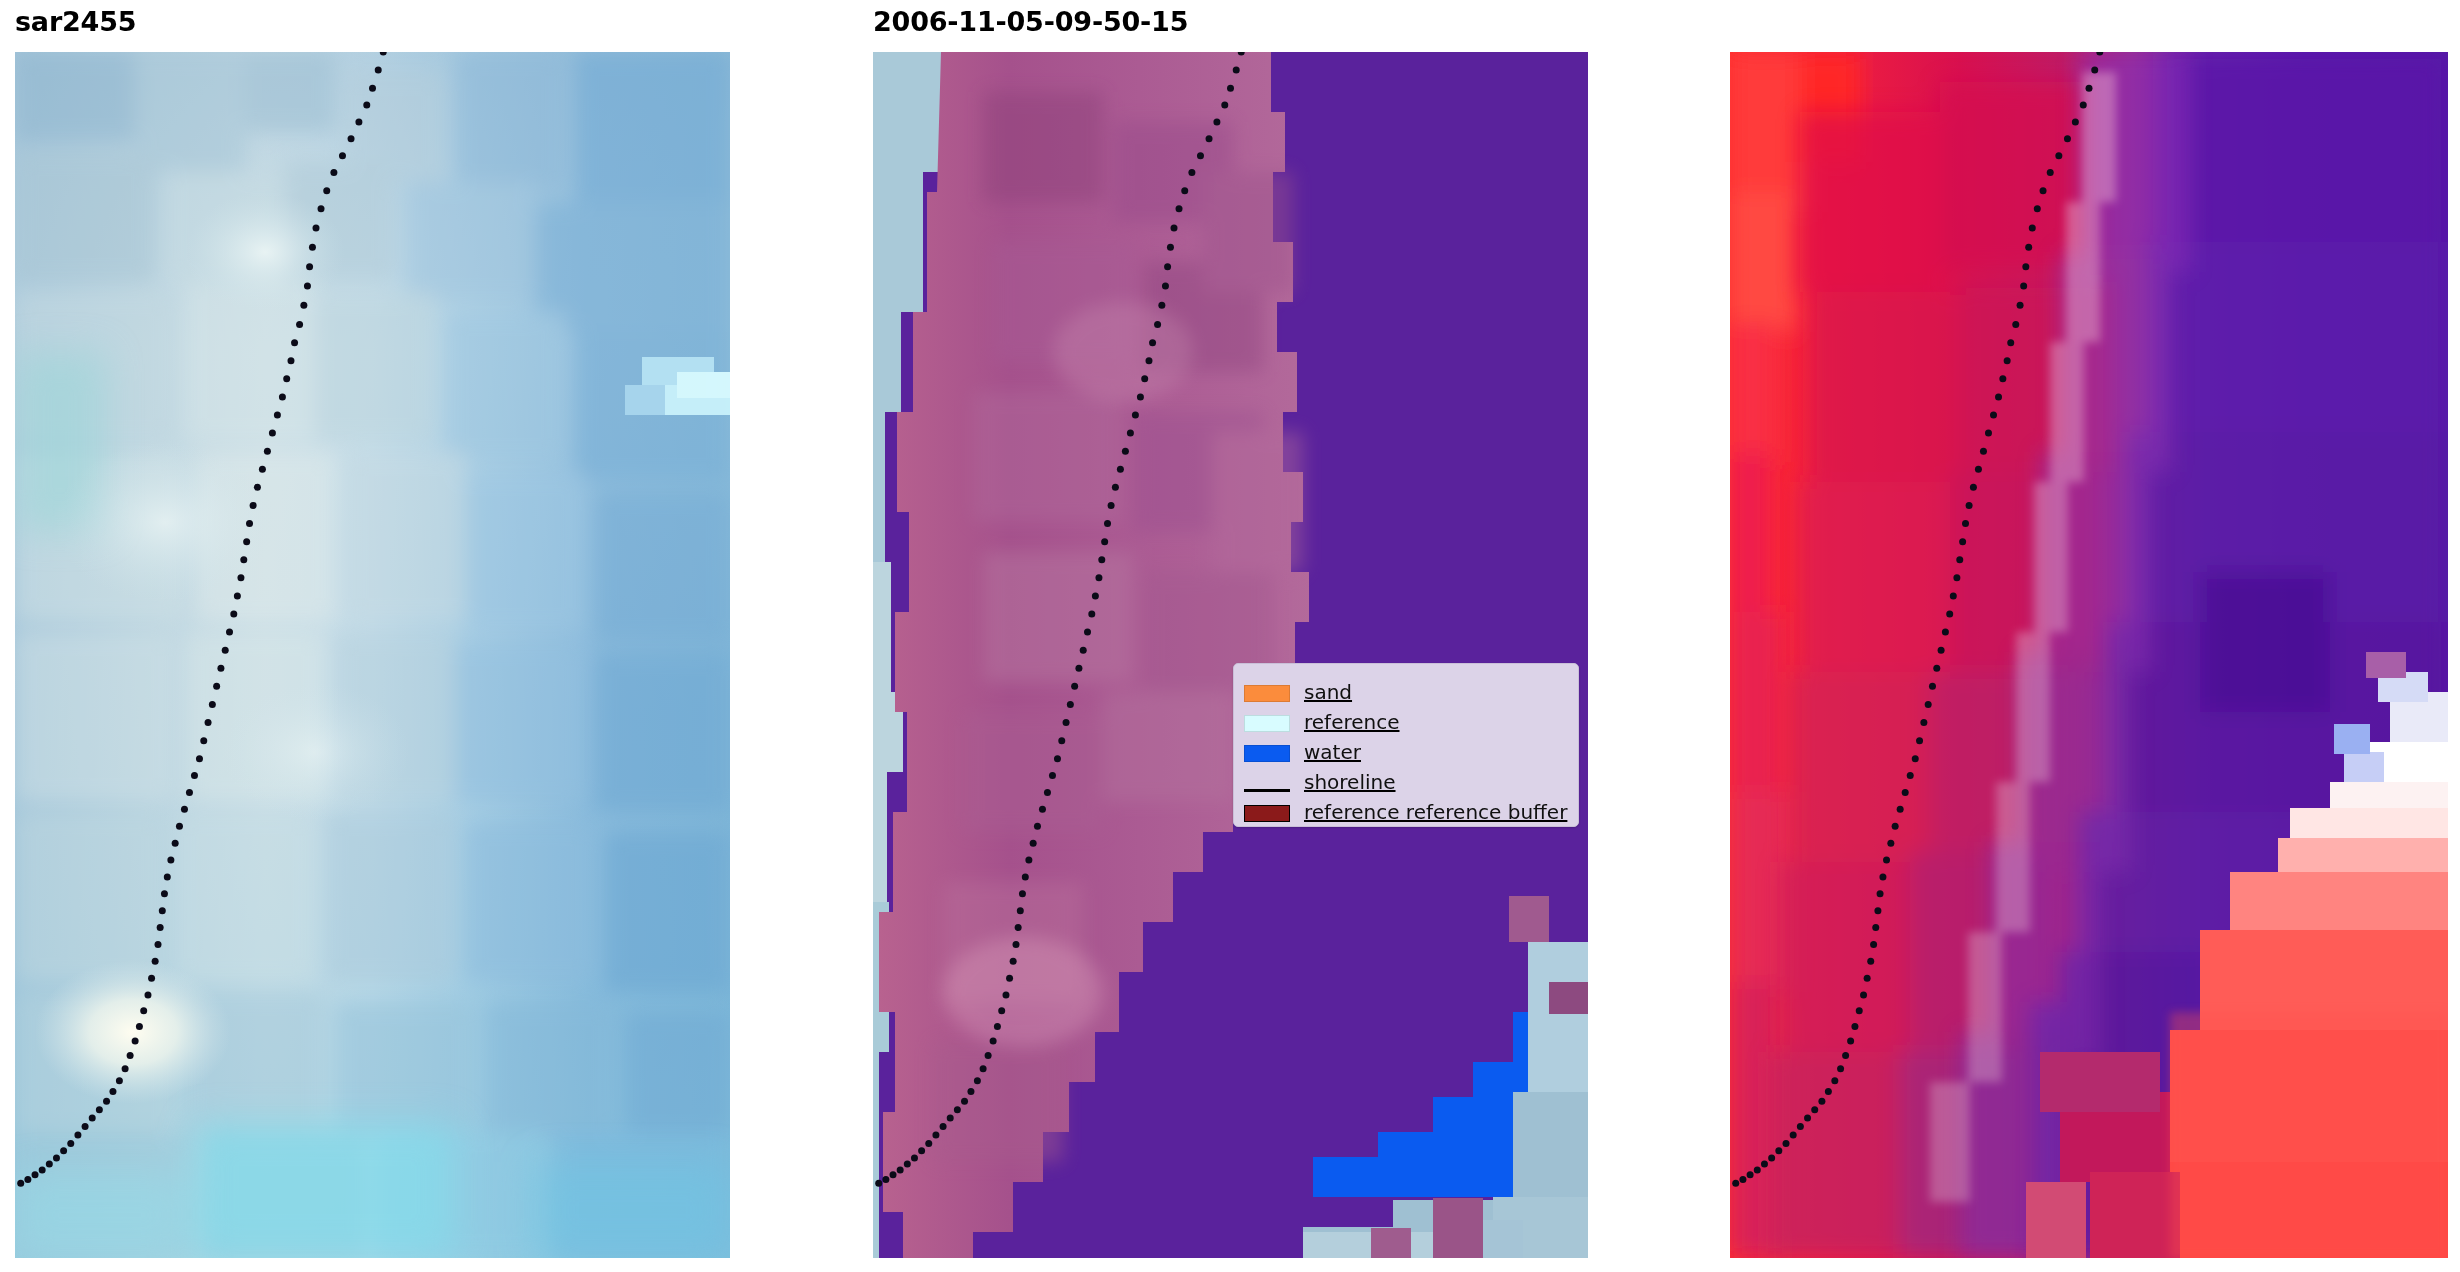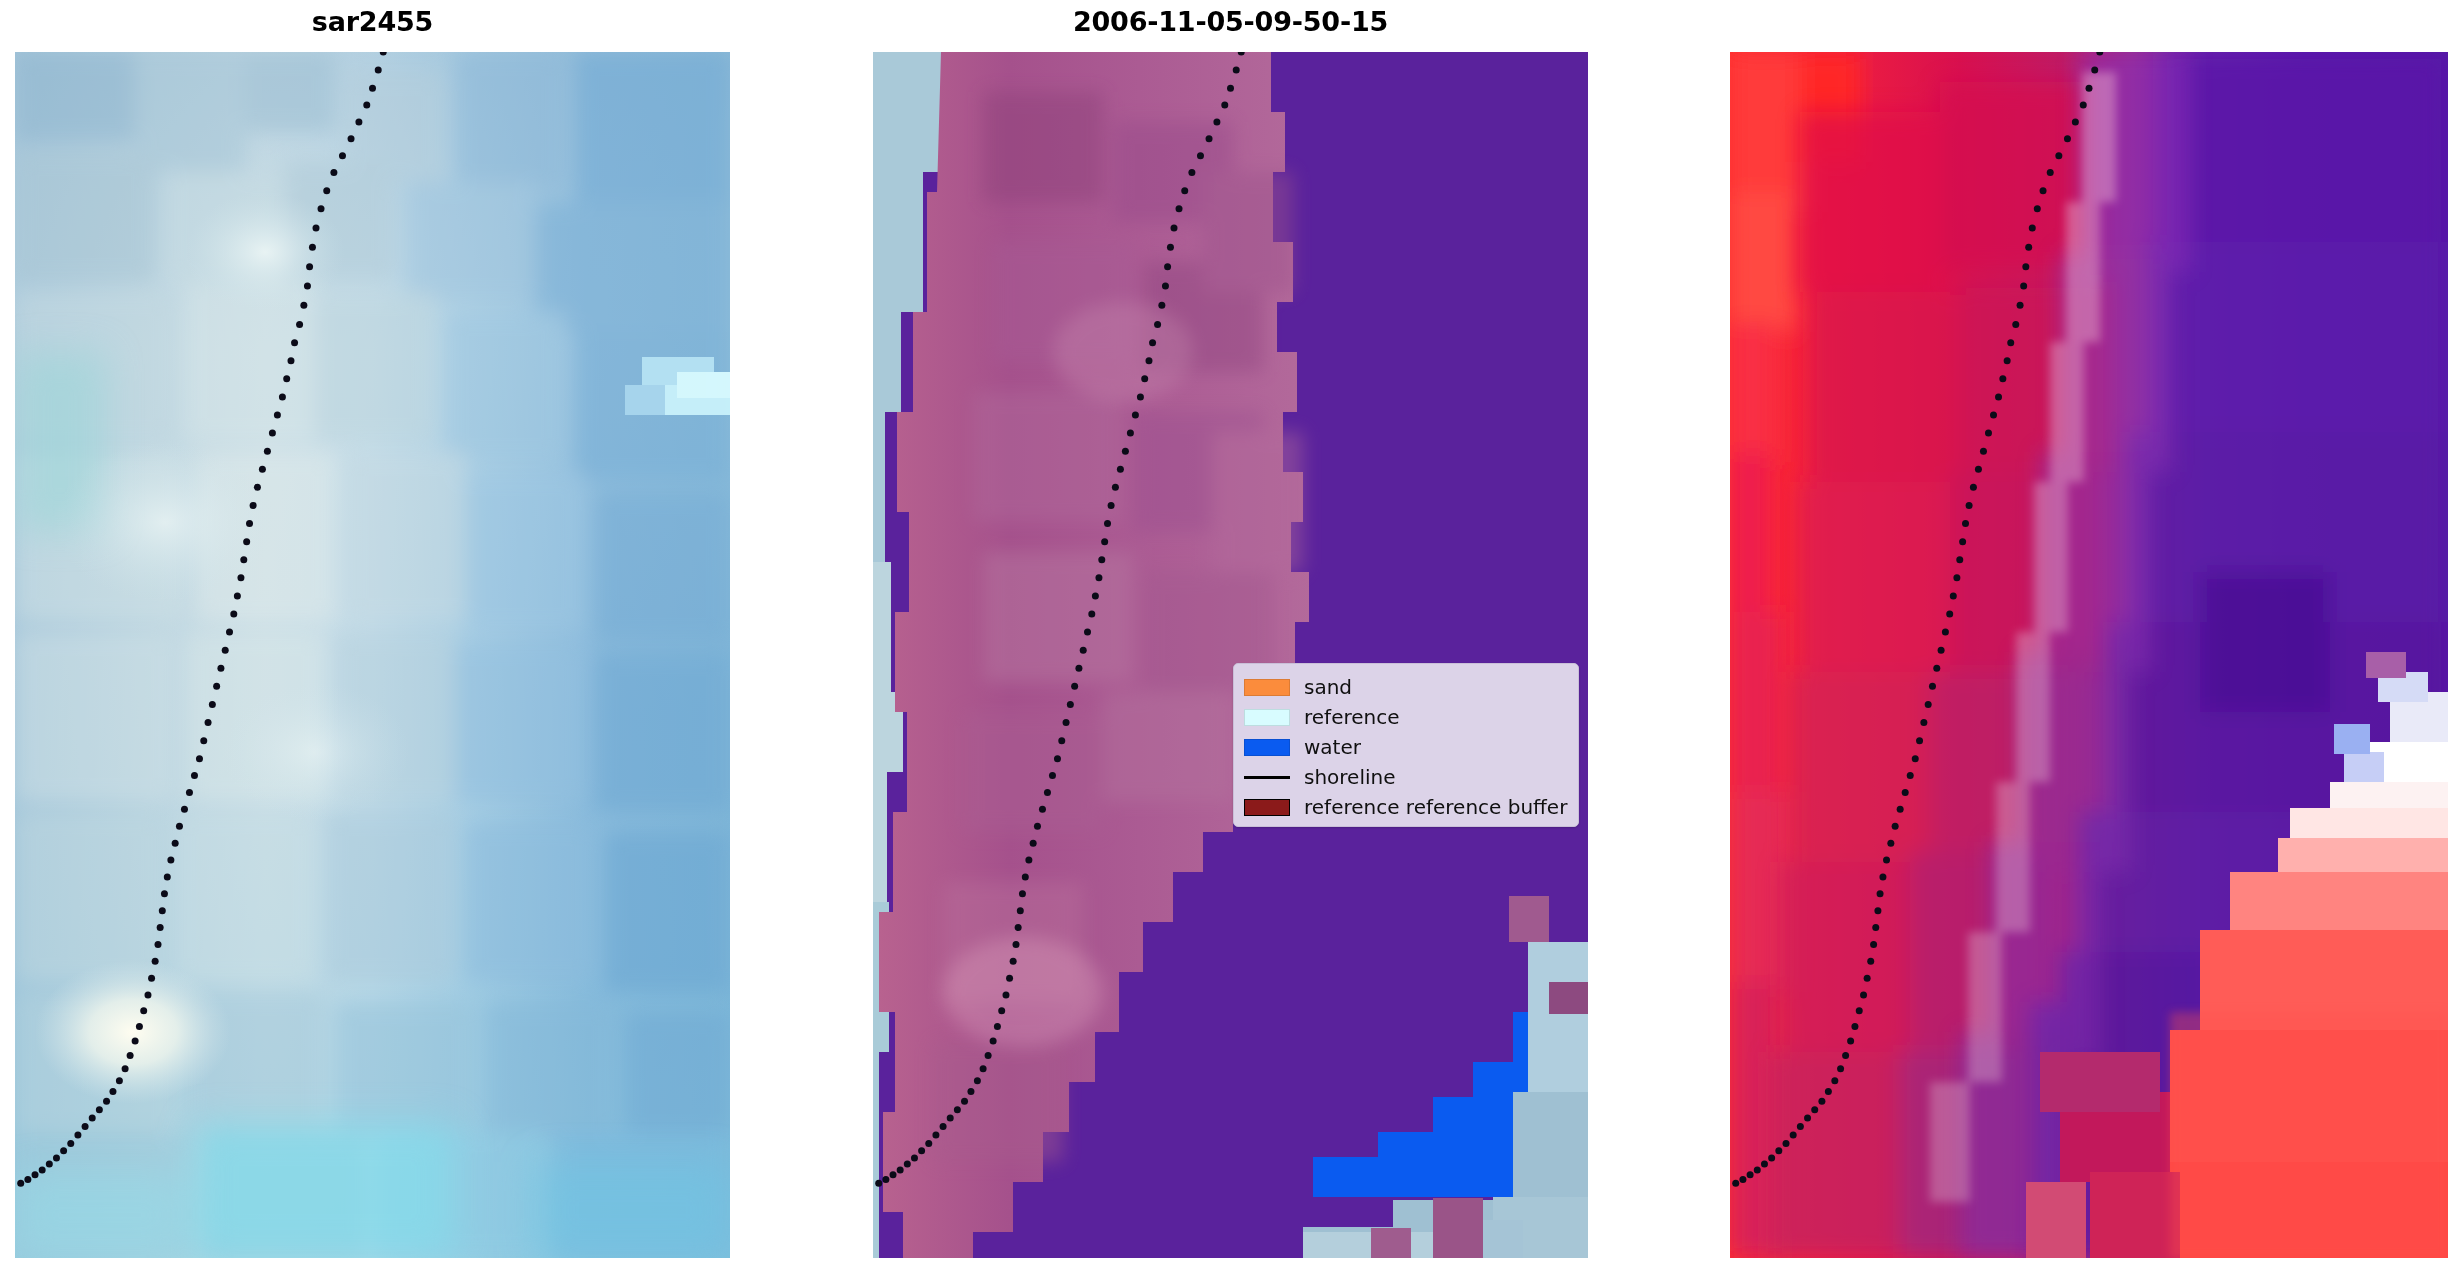--- a/index.html
+++ b/index.html
@@ -7,21 +7,20 @@
     margin: 0; padding: 0;
     width: 2460px; height: 1272px;
     background: #ffffff;
     font-family: "DejaVu Sans", sans-serif;
     overflow: hidden;
   }
   #root { position: relative; width: 2460px; height: 1272px; background:#fff; }
 
   .panel-title {
     position: absolute;
-    text-align: center;
     font-weight: 700;
     font-size: 27px;
     color: #000000;
     letter-spacing: -0.2px;
     white-space: nowrap;
     line-height: 1;
   }
 
   .panel {
     position: absolute;
@@ -43,22 +42,23 @@
     left: 1233px; top: 663px;
     width: 346px; height: 164px;
     background: #dcd3e8;
     border: 1px solid #c9bfd8;
     border-radius: 5px;
     box-shadow: 0 1px 2px rgba(0,0,0,0.18);
     padding: 8px 10px 8px 10px;
   }
   .legend-row {
     display: flex;
-    align-items: center;
+    align-items: flex-end;
     height: 30px;
+    text-decoration: underline;
   }
   .swatch {
     width: 46px; height: 17px;
     margin-right: 14px;
     flex: none;
     border: 1px solid rgba(0,0,0,0.12);
   }
   .swatch.line {
     height: 0; border: none;
     border-top: 3px solid #000000;

